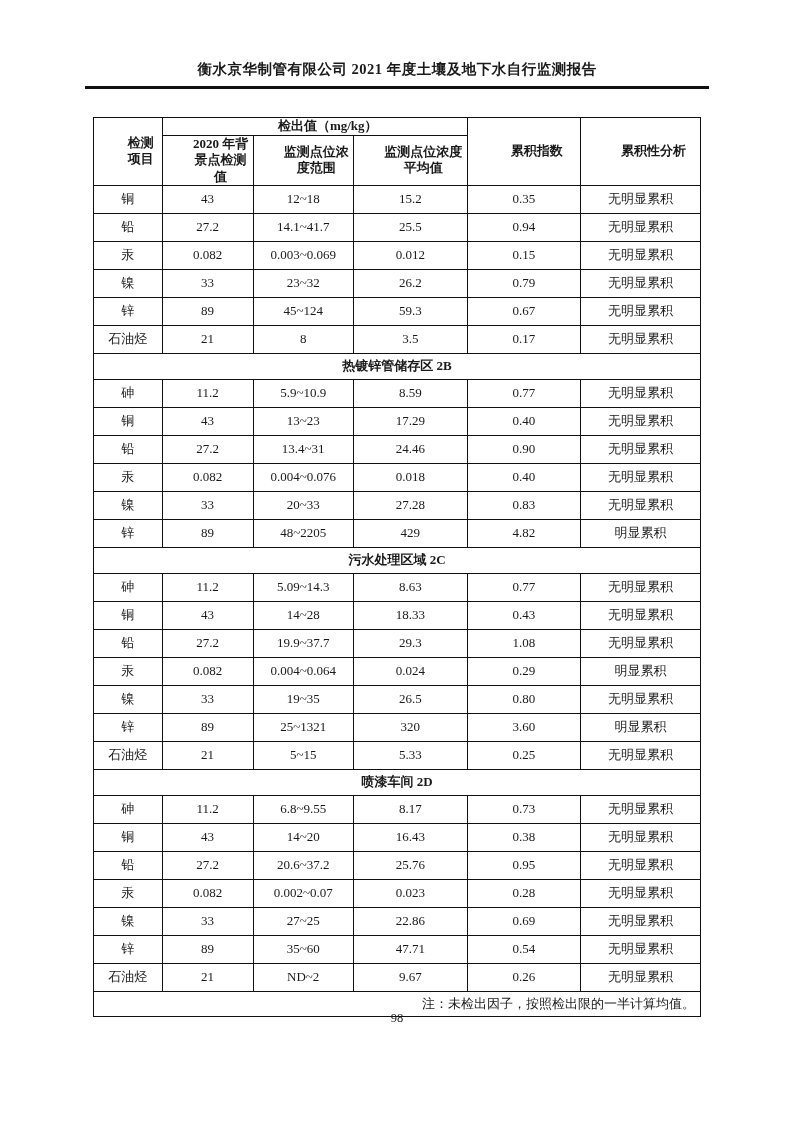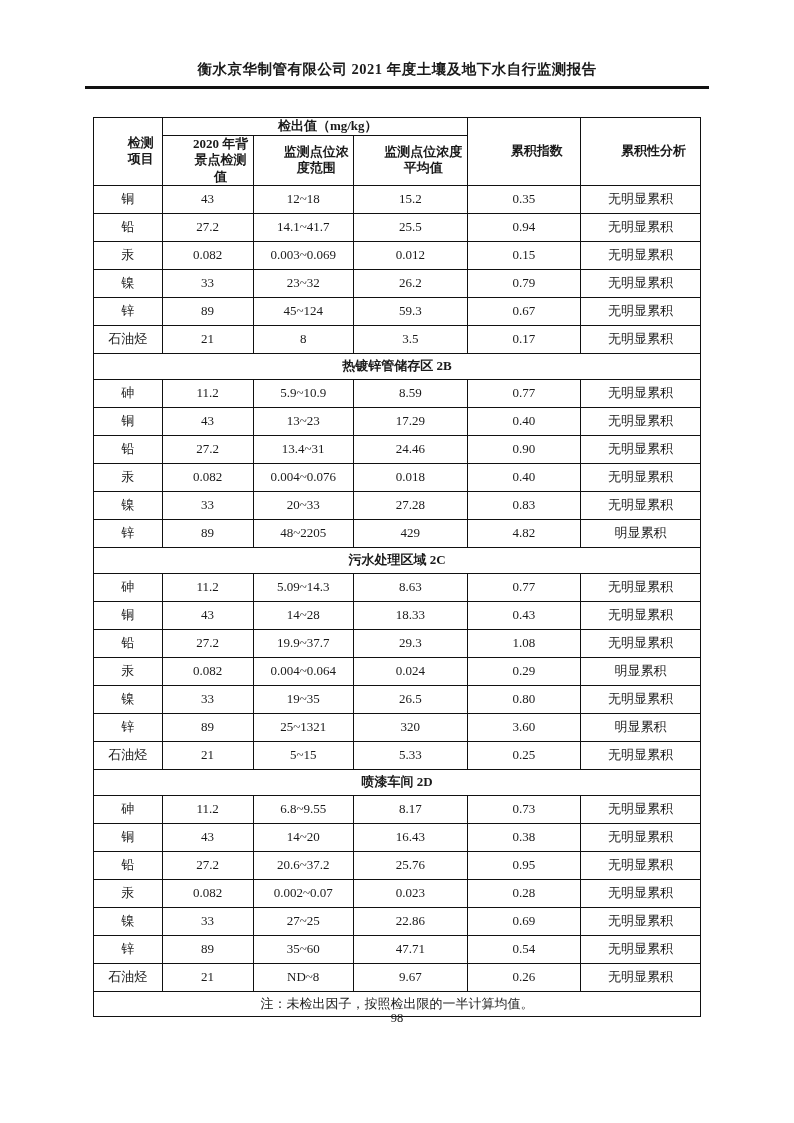--- a/index.html
+++ b/index.html
@@ -49,21 +49,21 @@
   .report-table thead tr.h1 th { height: 18px; font-size: 13px; }
   .report-table thead tr.h2 th { height: 37px; font-size: 13px; }
   .report-table tbody td { height: 28px; }
   .report-table td.section-title {
     font-weight: bold;
     height: 26px;
     font-size: 13px;
     text-align: center;
   }
   .report-table td.note-cell {
-    text-align: center;
+    text-align: right;
     height: 25px;
     padding: 2px 5px;
     font-size: 13px;
   }
   .page-number {
     position: absolute;
     bottom: 72px;
     left: 0; width: 100%;
     text-align: center;
     font-size: 12.5px;
@@ -306,21 +306,21 @@
           <td>锌</td>
           <td>89</td>
           <td>35~60</td>
           <td>47.71</td>
           <td>0.54</td>
           <td>无明显累积</td>
         </tr>
         <tr>
           <td>石油烃</td>
           <td>21</td>
-          <td>ND~8</td>
+          <td>ND~2</td>
           <td>9.67</td>
           <td>0.26</td>
           <td>无明显累积</td>
         </tr>
       </tbody>
     <tbody>
       <tr>
         <td colspan="6" class="note-cell">注：未检出因子，按照检出限的一半计算均值。</td>
       </tr>
     </tbody>

